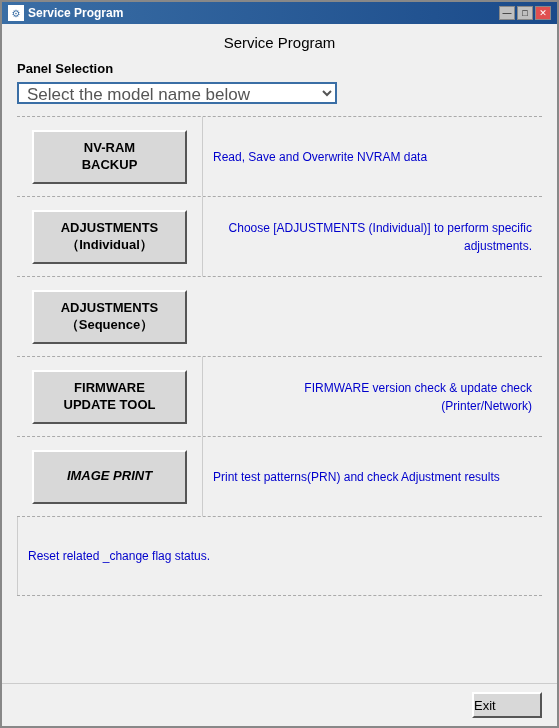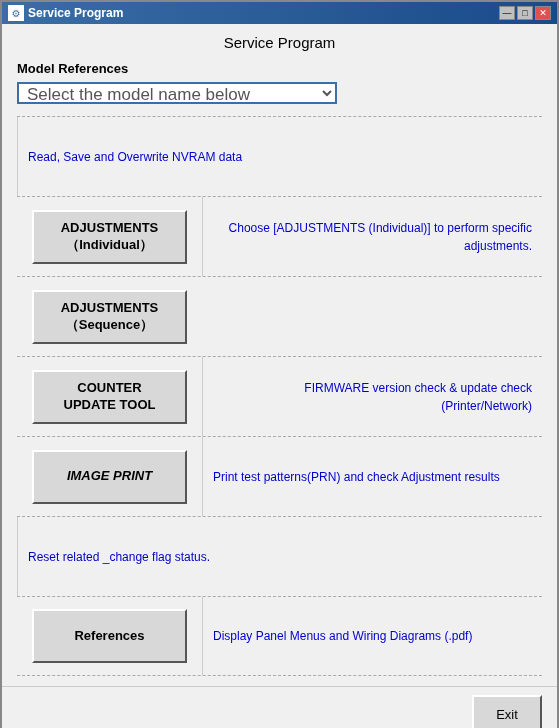--- a/index.html
+++ b/index.html
@@ -181,30 +181,30 @@
     .footer {
       padding: 8px 15px;
       display: flex;
       justify-content: flex-end;
       background: #f0f0f0;
       border-top: 1px solid #ccc;
     }
 
     .exit-btn {
       width: 70px;
-      height: 38px;
+      height: 26px;
       background: #d8d8d8;
       border: 2px solid #888;
       border-top-color: #fff;
       border-left-color: #fff;
       border-bottom-color: #555;
       border-right-color: #555;
       font-size: 13px;
       cursor: pointer;
-      text-align: center;
+      text-align: left;
     }
   </style>
 </head>
 <body>
 
 <div class="window">
 
   <div class="title-bar">
     <div class="title-bar-icon">
       <span style="font-size:10px; color:#3a6ea5;">⚙</span>
@@ -213,31 +213,35 @@
     <div class="title-bar-buttons">
       <button class="title-btn">—</button>
       <button class="title-btn">□</button>
       <button class="title-btn close">✕</button>
     </div>
   </div>
 
   <div class="content">
     <h1 class="page-title">Service Program</h1>
 
-    <div class="model-selection-label">Model References</div>
+    <div class="model-selection-label">Panel Selection</div>
 
     <div class="model-dropdown-wrapper">
       <select class="model-dropdown">
         <option>Select the model name below</option>
       </select>
     </div>
 
     <div class="menu-items">
 
       <div class="menu-row">
+        <div class="menu-btn-cell">
+          <button class="menu-btn" style="white-space: pre-line;">NV-RAM
+BACKUP</button>
+        </div>
         <div class="menu-desc-cell">
           <span class="menu-desc-text">Read, Save and Overwrite NVRAM data</span>
         </div>
       </div>
 
       <div class="menu-row">
         <div class="menu-btn-cell">
           <button class="menu-btn" style="white-space: pre-line;">ADJUSTMENTS
 （Individual）</button>
         </div>
@@ -248,21 +252,21 @@
 
       <div class="menu-row">
         <div class="menu-btn-cell">
           <button class="menu-btn" style="white-space: pre-line;">ADJUSTMENTS
 （Sequence）</button>
         </div>
       </div>
 
       <div class="menu-row">
         <div class="menu-btn-cell">
-          <button class="menu-btn" style="white-space: pre-line;">COUNTER
+          <button class="menu-btn" style="white-space: pre-line;">FIRMWARE
 UPDATE TOOL</button>
         </div>
         <div class="menu-desc-cell">
           <span class="menu-desc-text">FIRMWARE version check &amp; update check (Printer/Network)</span>
         </div>
       </div>
 
       <div class="menu-row">
         <div class="menu-btn-cell">
           <button class="menu-btn" style="white-space: pre-line; font-style: italic;">IMAGE PRINT</button>
@@ -271,27 +275,19 @@
           <span class="menu-desc-text">Print test patterns(PRN) and check  Adjustment results</span>
         </div>
       </div>
 
       <div class="menu-row">
         <div class="menu-desc-cell">
           <span class="menu-desc-text">Reset related _change flag status.</span>
         </div>
       </div>
 
-      <div class="menu-row">
-        <div class="menu-btn-cell">
-          <button class="menu-btn" style="white-space: pre-line;">References</button>
-        </div>
-        <div class="menu-desc-cell">
-          <span class="menu-desc-text">Display Panel Menus and Wiring Diagrams (.pdf)</span>
-        </div>
-      </div>
     </div>
   </div>
 
   <div class="footer">
     <button class="exit-btn">Exit</button>
   </div>
 </div>
 
 </body></html>

